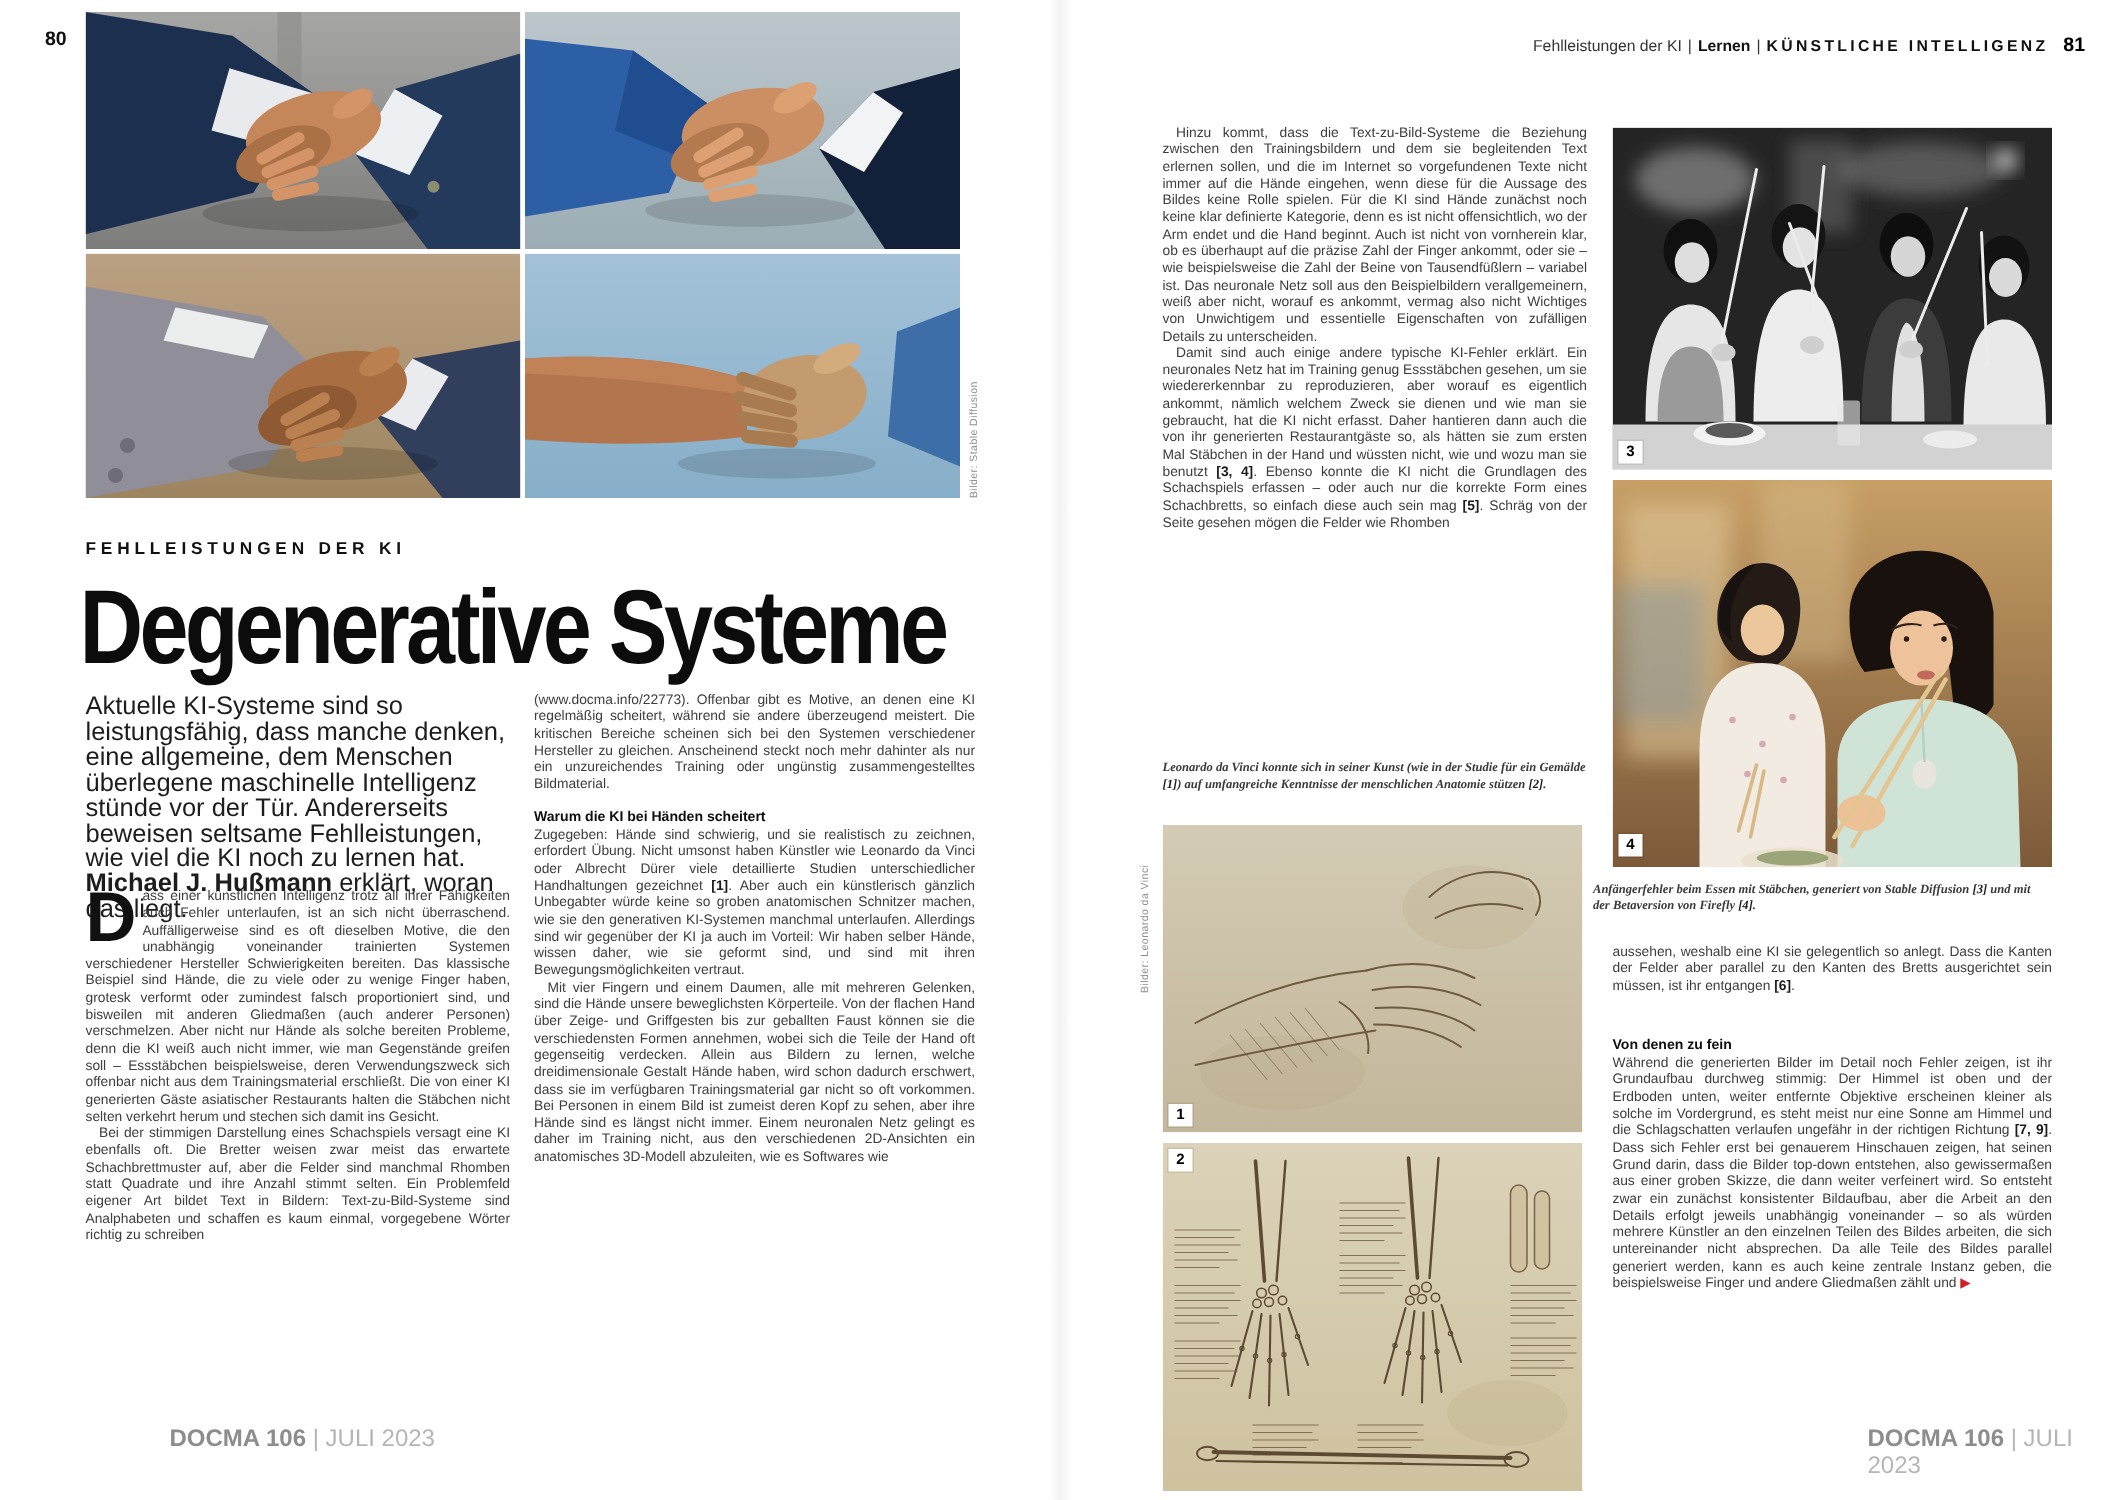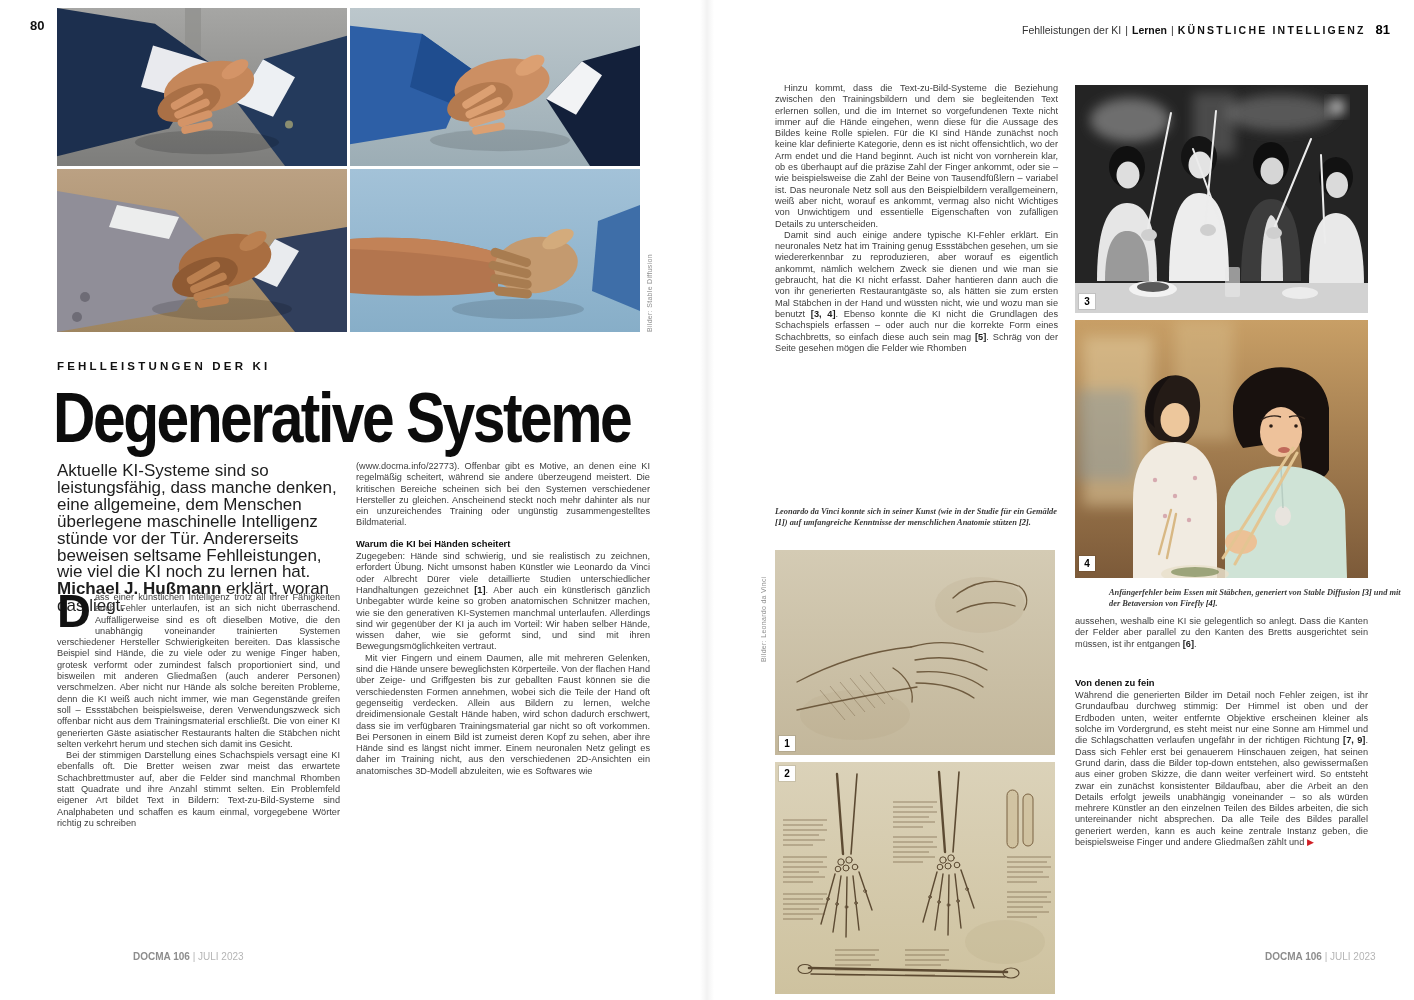--- a/index.html
+++ b/index.html
@@ -42,40 +42,40 @@
   .bodycol p.indent { text-indent:9px; }
   .bodycol .subhead { font-weight:700; font-size:9.4px; color:#0f0f0f; text-align:left; }
   .dropcap { float:left; font-size:47px; line-height:37px; font-weight:700; color:#111;
     padding-right:4px; }
 
   .lcol1 { left:57px; top:592px; width:283px; }
   .lcol2 { left:356px; top:461px; width:294px; }
   .lcol2 .subhead { margin-top:9px; margin-bottom:2px; }
 
   .rcol1 { left:775px; top:83px; width:283px; }
-  .rcol2 { left:1075px; top:616px; width:293px; }
+  .rcol2 { left:1075px; top:629px; width:293px; }
   .rcol2 .subhead { margin-top:27px; margin-bottom:2px; }
 
   .caption { position:absolute; font-size:8.4px; line-height:10.6px; font-style:italic;
     font-weight:700; color:#3a3a3a;font-family:Liberation Serif, serif; }
   .cap-anatomy { left:775px; top:507px; width:285px; }
-  .cap-chop { left:1109px; top:588px; width:293px; }
+  .cap-chop { left:1062px; top:588px; width:293px; }
 
   .figimg { position:absolute; overflow:hidden; }
   .figimg svg { display:block; width:100%; height:100%; }
   #img1 { left:775px; top:550px; width:280px; height:205px; }
   #img2 { left:775px; top:762px; width:280px; height:232px; }
   #img3 { left:1075px; top:85px;  width:293px; height:228px; }
   #img4 { left:1075px; top:320px; width:293px; height:258px; }
 
   .fig-chip { position:absolute; width:16px; height:15px; background:#fff; color:#000;
     font-size:10px; font-weight:700; display:flex; align-items:center; justify-content:center;
     box-shadow:0 0 0 1px rgba(0,0,0,0.08); }
 
-  .footer { position:absolute; top:951px; font-size:10px; color:#b5b5b5;margin-left:20px; }
+  .footer { position:absolute; top:951px; font-size:16px; color:#b5b5b5; }
   .footer .mag { font-weight:700; color:#8d8d8d; }
 
   .more-arrow { color:#d11f26; font-size:9px; }
   .rich b { color:#1a1a1a; }
 </style>
 </head>
 <body>
 
 <div class="spread">
 

